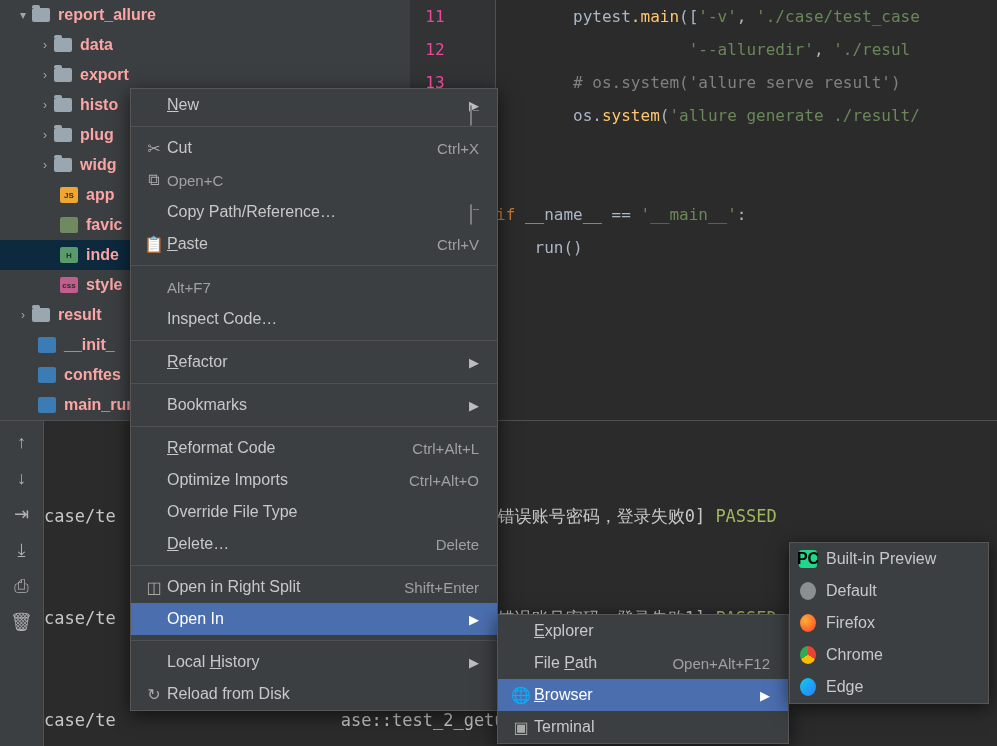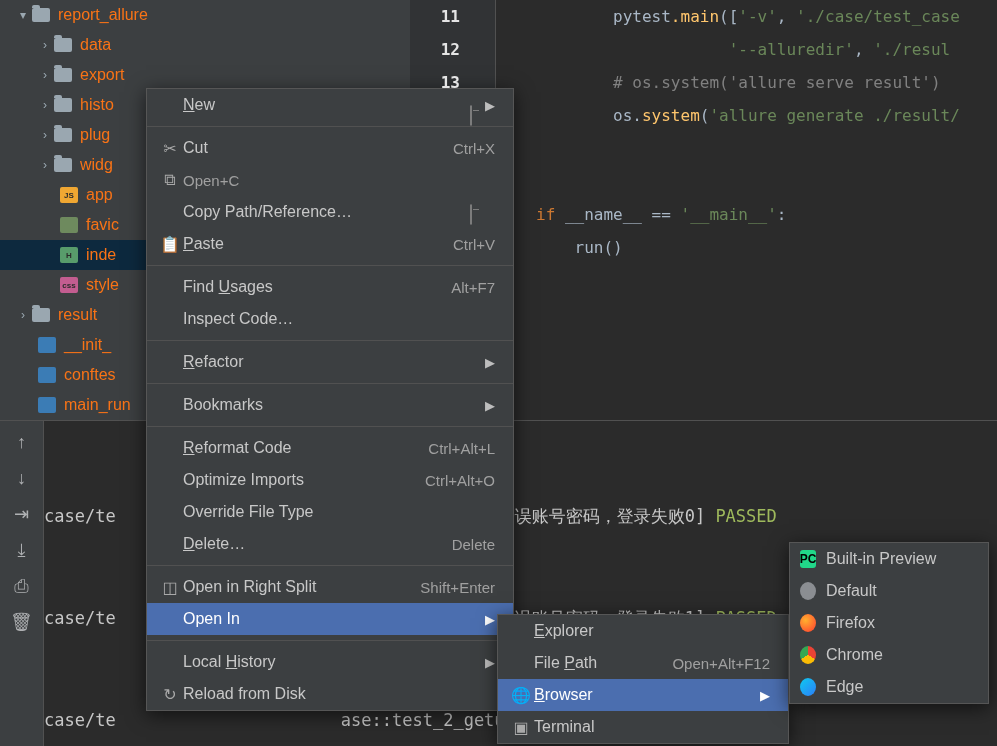--- a/index.html
+++ b/index.html
@@ -51,42 +51,42 @@
   width: 18px; height: 16px;
   border-radius: 2px; margin-right: 8px;
   display:inline-flex; align-items:center; justify-content:center;
   font-size:8px; font-weight:bold; color:#2b2b2b;
 }
 .js-icon{background:#f0a732;}
 .ico-icon{background:#6e8a5e;}
 .html-icon{background:#589c6b;}
 .css-icon{background:#c35d90;}
 .py-icon{background:#3b7cb5;}
-.tree-label{color:#f97316;font-size:16px;}
+.tree-label{color:#fca5a5;font-size:16px;font-weight:bold;}
 
 
 .editor {
   position: absolute;
   left: 410px; top: 0; right:0;
   height: 420px;
   background: #2b2b2b;
   font-family: Consolas, monospace;
   font-size: 16px;
   overflow:hidden;
 }
 .gutter-bg{
   position:absolute; left:0; top:0; width:86px; height:100%;
   background:#313335; border-right:1px solid #515151;
 }
 .code-line{display:flex;height:33px;align-items:center;}
-.line-no{width:60px;text-align:right;color:#e5e5e5;padding-right:10px;position:relative;z-index:1;font-weight:bold;}
+.line-no{width:60px;text-align:center;color:#ec4899;padding-right:10px;position:relative;z-index:1;}
 .fold-col{width:26px;position:relative;z-index:1;}
 .fold-marker{width:12px;height:12px;border:1px solid #7c7c7c;border-radius:2px;position:relative;}
 .fold-marker::after{content:'';position:absolute;left:2px;top:4px;width:6px;height:1px;background:#7c7c7c;}
-.code-txt{white-space:pre;color:#a9b7c6;margin-left:40px;}
+.code-txt{white-space:pre;color:#a9b7c6;}
 .kw{color:#cc7832;}
 .str{color:#6a8759;}
 .cmt{color:#808080;}
 .fn{color:#ffc66d;}
 
 
 .run-panel{
   position:absolute;left:0;top:420px;width:997px;height:326px;
   background:#2b2b2b;border-top:1px solid #515151;
 }
@@ -121,21 +121,21 @@
 }
 .menu-item .mi-icon{width:26px;display:inline-flex;align-items:center;justify-content:center;color:#a9a9a9;}
 .menu-item .mi-label{flex:1;padding-right:32px;}
 .menu-item .mi-short{color:#a0a0a0;font-size:15px;}
 .menu-item .mi-arrow{font-size:13px;color:#bdbdbd;margin-left:6px;}
 .menu-item.hl{background:#4b6eaf;color:#ffffff;}
 .menu-item.hl .mi-short,.menu-item.hl .mi-arrow,.menu-item.hl .mi-icon{color:#ffffff;}
 .menu-sep{height:1px;background:#515151;margin:5px 0;}
 .ul{text-decoration:underline;}
 .browser-swatch{width:18px;height:18px;border-radius:50%;margin-right:10px;}
-.sq-icon{width:18px;height:18px;border-radius:3px;margin-right:10px;display:inline-flex;align-items:center;justify-content:center;font-size:12px;font-weight:bold;}
+.sq-icon{width:18px;height:18px;border-radius:3px;margin-right:10px;display:inline-flex;align-items:center;justify-content:center;font-size:16px;font-weight:bold;}
 </style>
 </head>
 <body>
 
 <div class="project-tree">
   <div class="tree-row" style="padding-left:14px;">
     <span class="chev">▾</span>
     <span class="folder-icon"></span>
     <span class="tree-label">report_allure</span>
   </div>
@@ -263,21 +263,21 @@
     <div><span>case/te</span><span style="opacity:0;">xxxxxxxxxxxxxxxxxxxxxx</span><span>ase::test_1[</span><span>输入错误账号密码，登录失败1]</span><span class="passed"> PASSED</span></div>
     <div><span>case/te</span><span style="opacity:0;">xxxxxxxxxxxxxxxxxxxxxx</span><span>ase::test_2_getuserinfo </span><span class="passed">PASSED</span><span>     [100%]</span></div>
     
     
     
     
     
   </div>
 </div>
 
-<div class="menu" id="menu1" style="left:146px;top:88px;width:368px;">
+<div class="menu" id="menu1" style="left:130px;top:88px;width:368px;">
     <div class="menu-item">
       <span class="mi-icon"></span>
       <span class="mi-label"><span class="ul">N</span>ew</span>
       <span class="mi-arrow">▶</span>
     </div>
     <div class="menu-sep"></div>
     <div class="menu-item">
       <span class="mi-icon">✂</span>
       <span class="mi-label">Cut</span>
       <span class="mi-short">Ctrl+X</span>
@@ -291,21 +291,20 @@
       <span class="mi-label">Copy Path/Reference…</span>
     </div>
     <div class="menu-item">
       <span class="mi-icon">📋</span>
       <span class="mi-label"><span class="ul">P</span>aste</span>
       <span class="mi-short">Ctrl+V</span>
     </div>
     <div class="menu-sep"></div>
     <div class="menu-item">
       <span class="mi-icon"></span>
-      <span class="mi-label">Find <span class="ul">U</span>sages</span>
       <span class="mi-short">Alt+F7</span>
     </div>
     <div class="menu-item">
       <span class="mi-icon"></span>
       <span class="mi-label">Inspect Code…</span>
     </div>
     <div class="menu-sep"></div>
     <div class="menu-item">
       <span class="mi-icon"></span>
       <span class="mi-label"><span class="ul">R</span>efactor</span>

